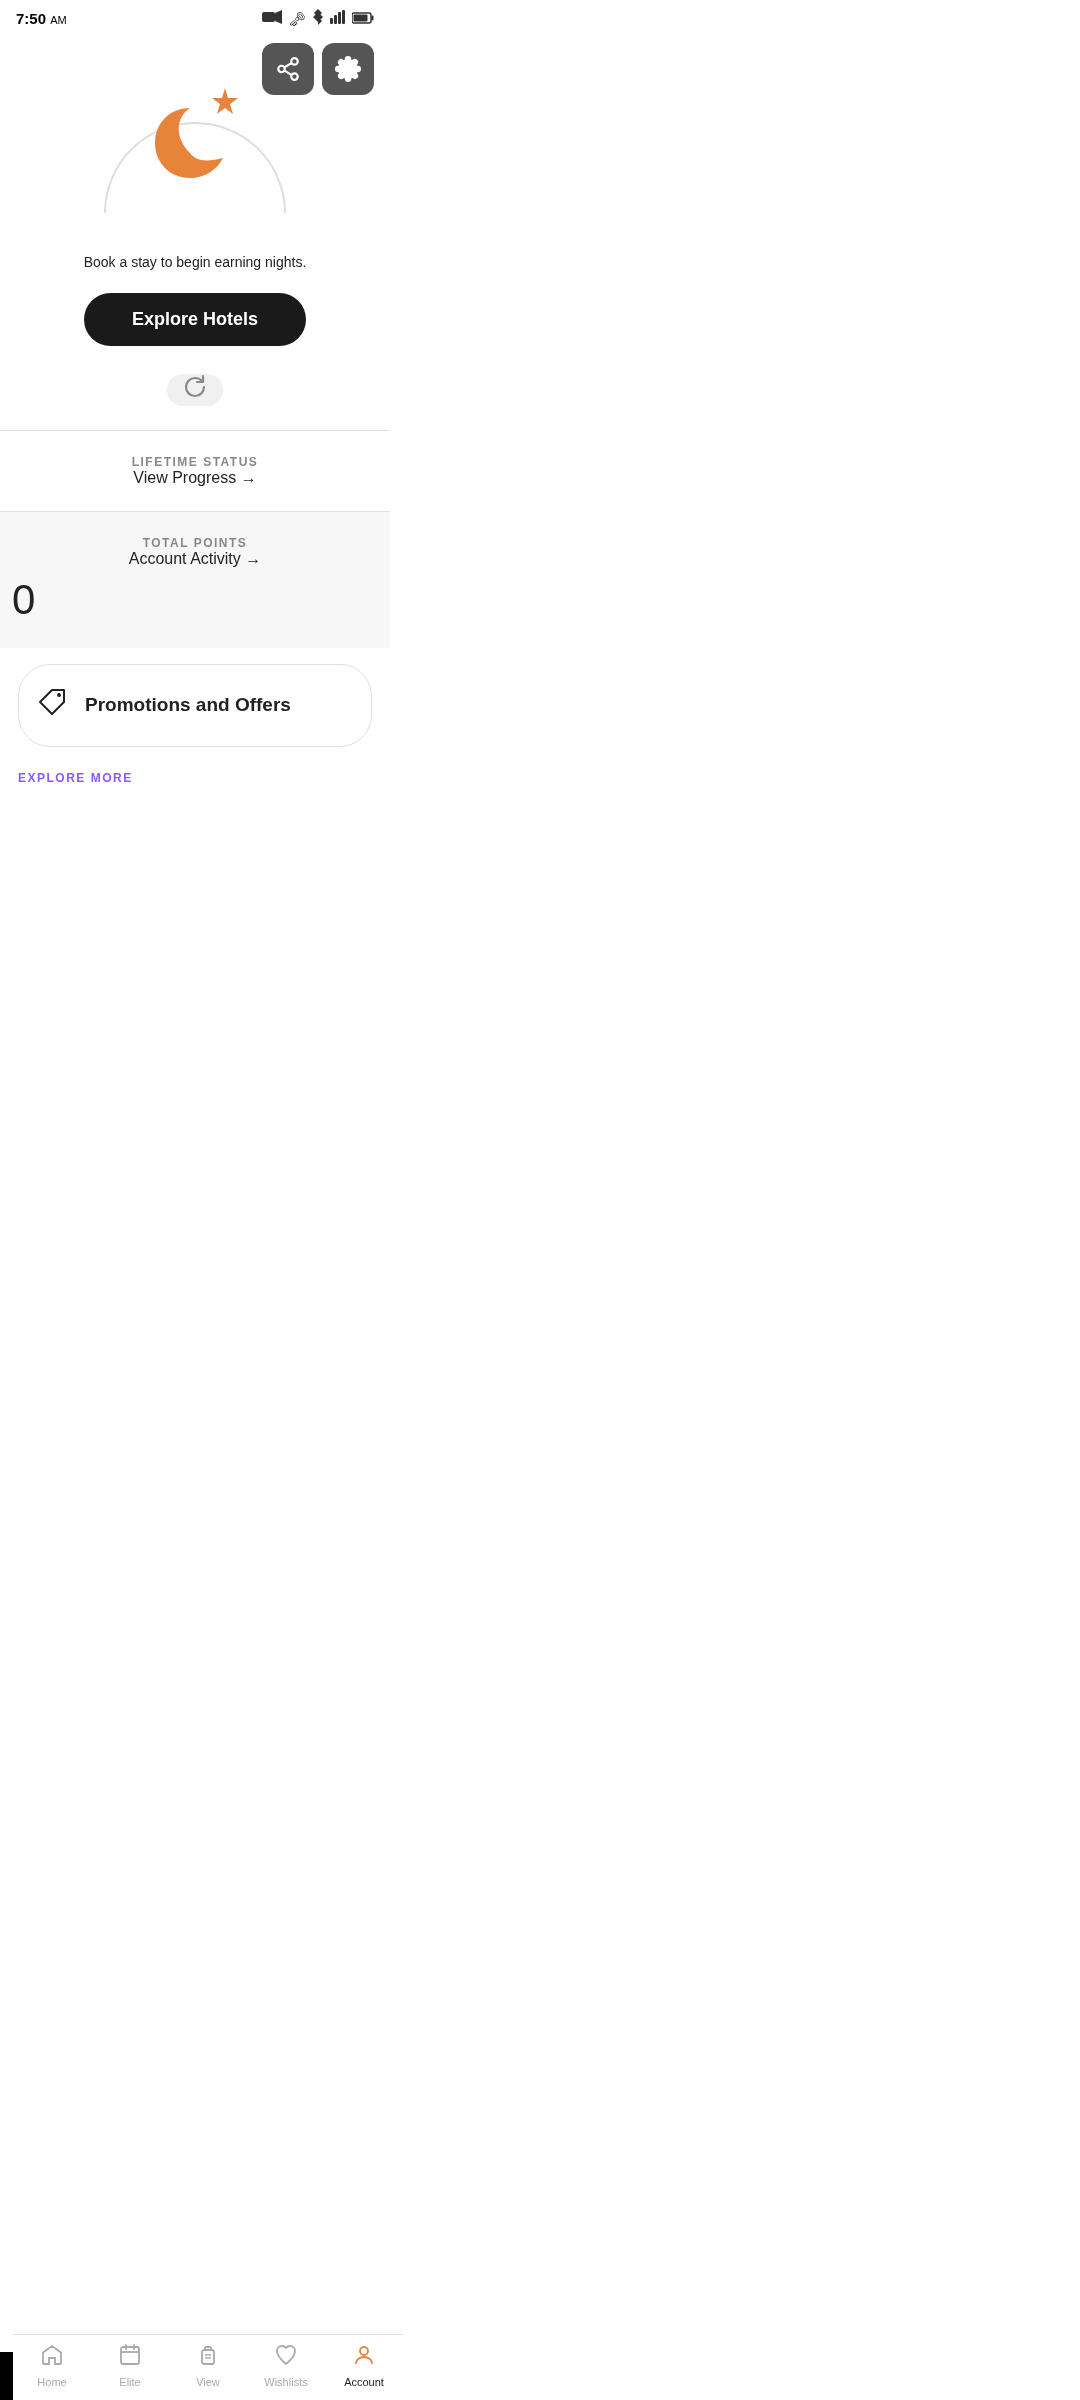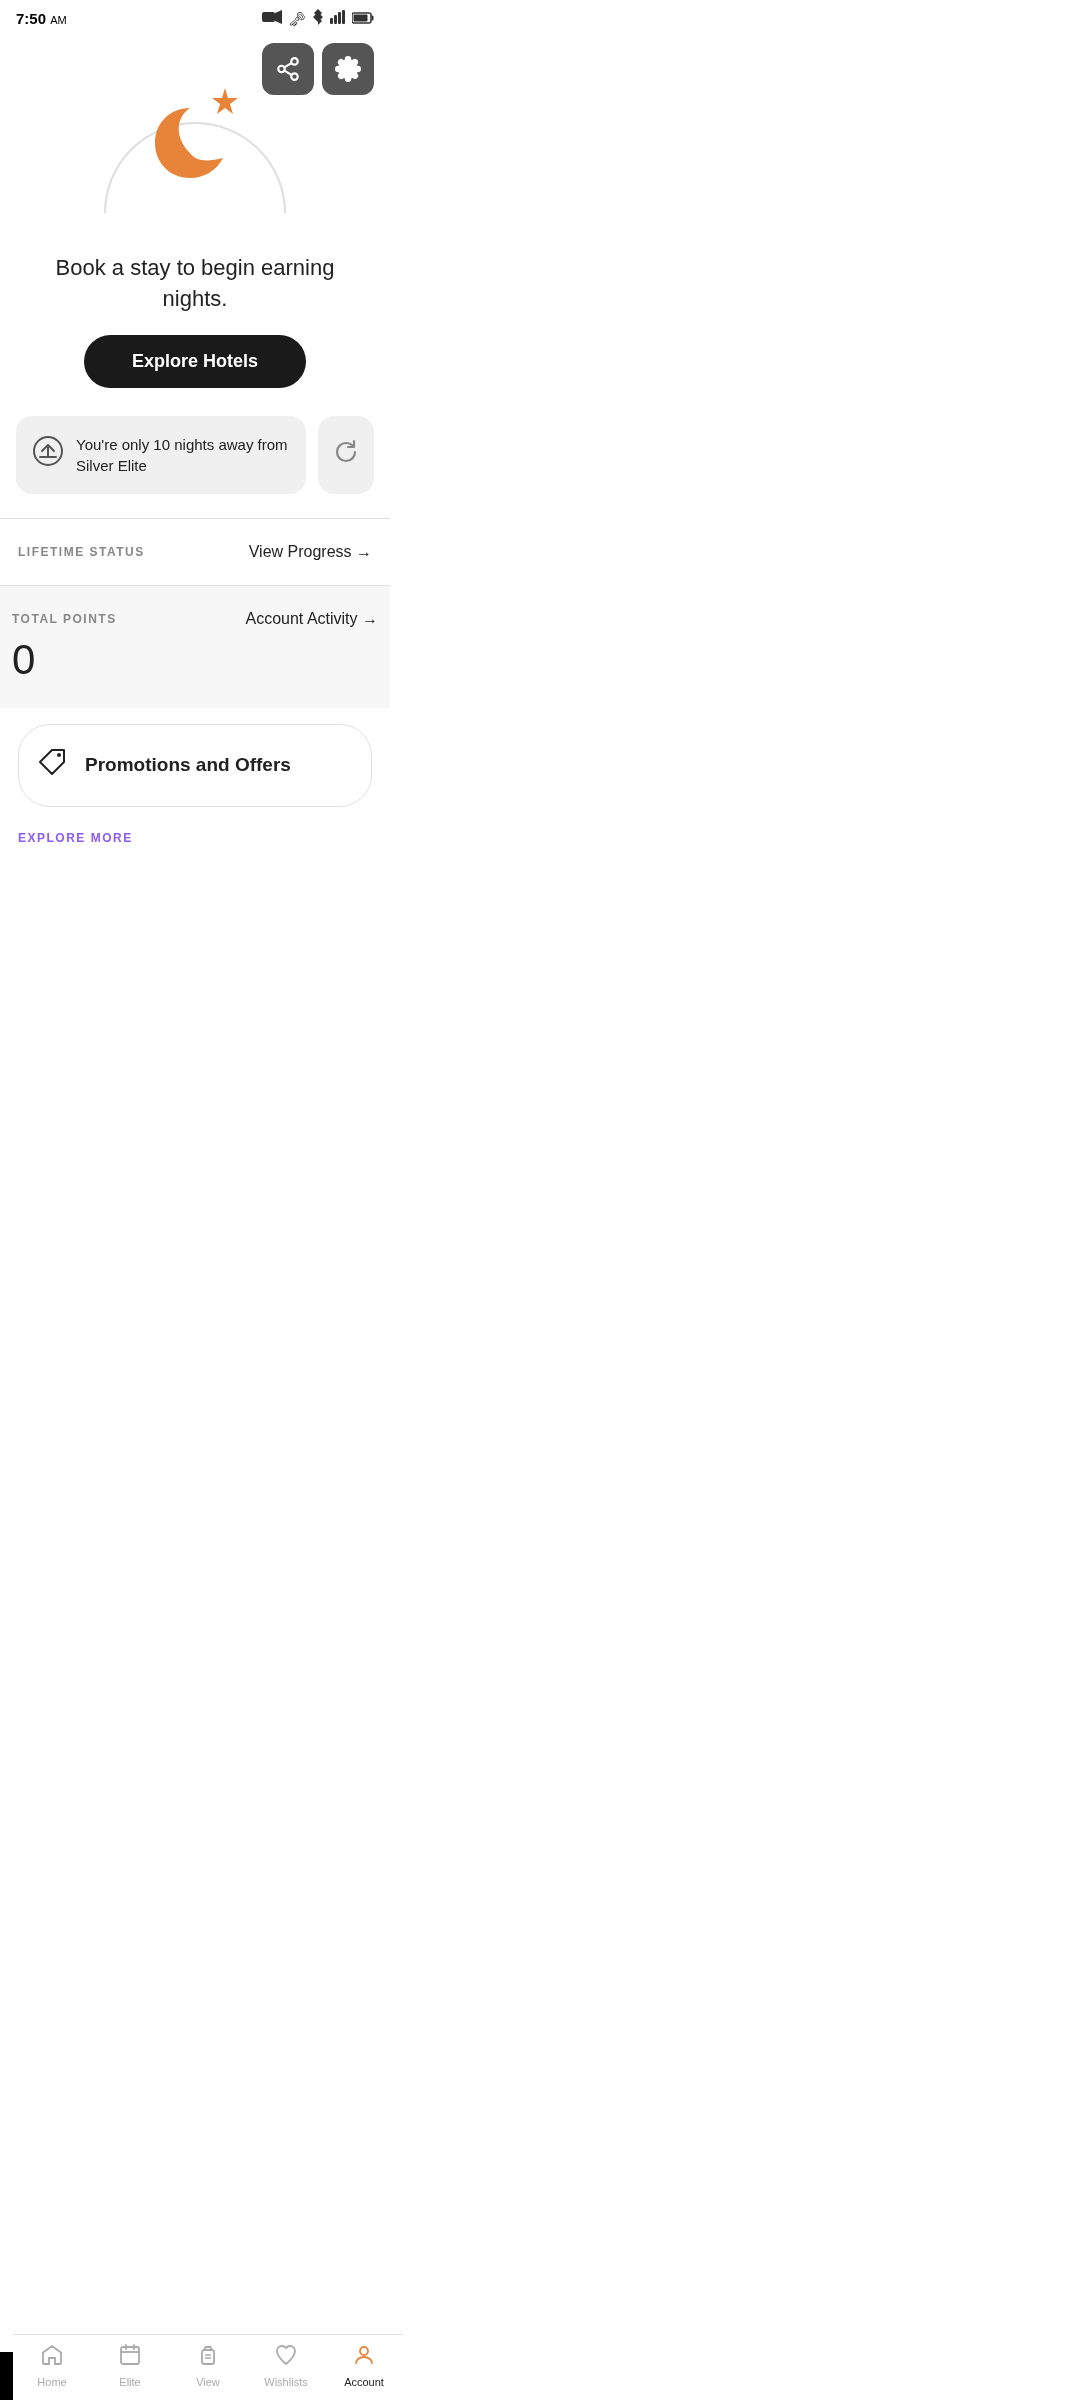--- a/index.html
+++ b/index.html
@@ -72,21 +72,21 @@
     }
     .action-btn svg {
       width: 26px;
       height: 26px;
       fill: #fff;
     }
 
     
     .hero-text {
       text-align: center;
-      font-size: 22px;
+      font-size: 14px;
       color: #222;
       margin: 20px 0 20px;
       line-height: 1.4;
       padding: 0 40px;
     }
 
     
     .explore-btn {
       background: #1a1a1a;
       color: #fff;
@@ -149,20 +149,21 @@
 
     
     .section {
       padding: 24px 18px 16px;
     }
     .section-header {
       display: flex;
       justify-content: space-between;
       align-items: center;
       margin-bottom: 8px;
+      flex-direction: column;
     }
     .section-label {
       font-size: 12px;
       font-weight: 700;
       letter-spacing: 1.5px;
       color: #888;
       text-transform: uppercase;
     }
     .section-link {
       font-size: 16px;
@@ -356,30 +357,20 @@
 
       <polygon points="130,35 133,45 143,45 135,51 138,61 130,55 122,61 125,51 117,45 127,45" fill="#E8833A"></polygon>
     </svg>
   </div>
 
   <p class="hero-text">Book a stay to begin earning nights.</p>
 
   <button class="explore-btn">Explore Hotels</button>
 
   <div class="status-cards-row">
-    <div class="status-card">
-      <div class="status-card-icon">
-        <svg width="32" height="32" viewBox="0 0 32 32" fill="none">
-          <circle cx="16" cy="16" r="14" stroke="#555" stroke-width="2"></circle>
-          <path d="M16 22 L16 10 M10 16 L16 10 L22 16" stroke="#555" stroke-width="2" stroke-linecap="round" stroke-linejoin="round"></path>
-          <path d="M8 22 L24 22" stroke="#555" stroke-width="2" stroke-linecap="round"></path>
-        </svg>
-      </div>
-      <div class="status-card-text">You're only 10 nights away from Silver Elite</div>
-    </div>
     <div class="status-card-stub">
       <div class="status-card-stub-icon">
         <svg width="26" height="26" viewBox="0 0 26 26" fill="none">
           <path d="M22 13C22 17.97 17.97 22 13 22C8.03 22 4 17.97 4 13C4 8.03 8.03 4 13 4C16 4 18.68 5.36 20.46 7.5" stroke="#888" stroke-width="2.2" stroke-linecap="round"></path>
           <polyline points="21,2 21,8 15,8" stroke="#888" stroke-width="2.2" stroke-linecap="round" stroke-linejoin="round"></polyline>
         </svg>
       </div>
     </div>
   </div>
 

